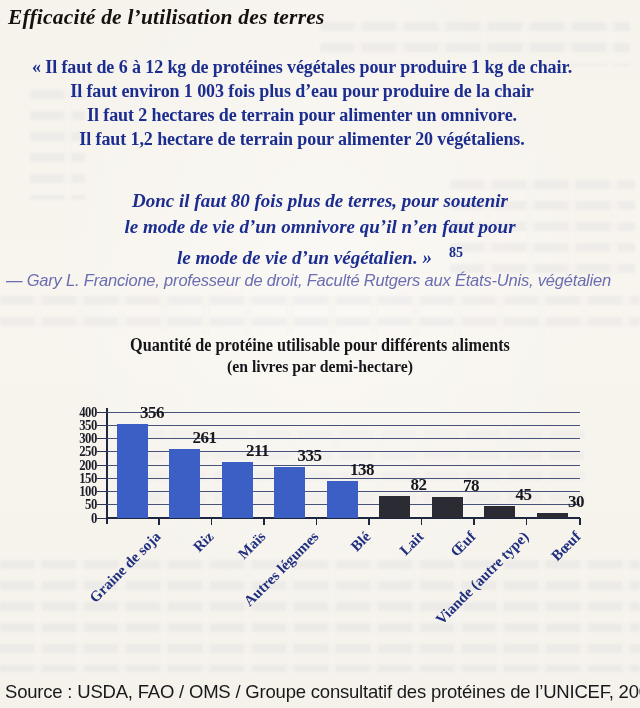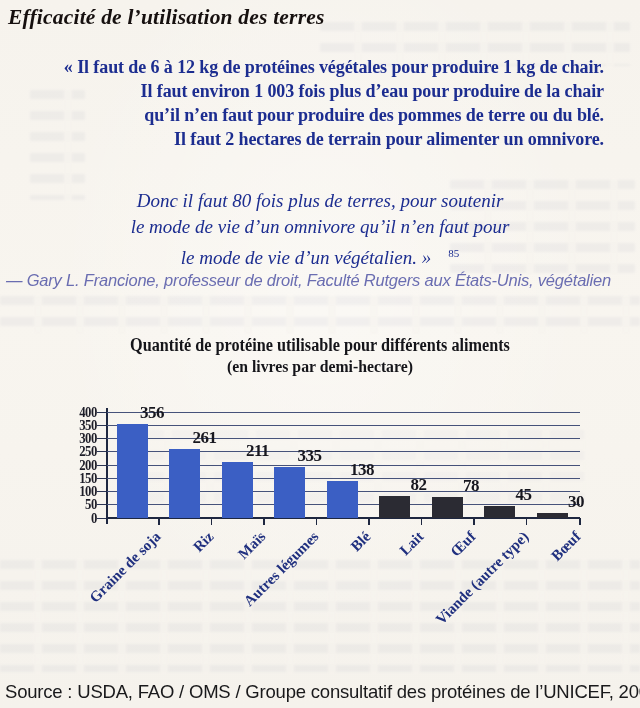--- a/index.html
+++ b/index.html
@@ -25,29 +25,29 @@
   }
   .z{position:relative;z-index:1;}
 
   #doc-heading{
     position:absolute;left:8px;top:5px;margin:0;
     font-size:21.5px;font-weight:bold;font-style:italic;
     color:#16100f;letter-spacing:.2px;
   }
   #quote-block{
     position:absolute;left:0;top:55px;width:604px;
-    text-align:right;color:#1c2d90;
+    text-align:center;color:#1c2d90;
     font-size:18px;font-weight:600;line-height:24px;letter-spacing:-.1px;
   }
   #quote-emphasis{
     position:absolute;left:0;top:188px;width:640px;
     text-align:center;color:#1c2d90;
-    font-size:19px;font-weight:normal;font-style:italic;line-height:26px;
+    font-size:19px;font-weight:bold;font-style:italic;line-height:26px;
   }
-  #quote-emphasis sup{font-size:11px;font-style:normal;margin-left:17px;}
+  #quote-emphasis sup{font-size:14px;font-style:normal;margin-left:17px;}
   #attribution{
     position:absolute;left:6px;top:271px;width:634px;
     font-family:"Liberation Sans","DejaVu Sans",sans-serif;
     font-style:italic;font-size:16.5px;color:#6a6db1;letter-spacing:-.2px;
     white-space:nowrap;
   }
   #chart-title-wrap{
     position:absolute;left:40px;top:334px;width:560px;
     text-align:center;color:#15151a;
     transform:scaleX(.9);
@@ -92,22 +92,22 @@
   <div class="bleed" style="left:450px;top:180px;width:185px;height:95px;"></div>
   <div class="bleed" style="left:0px;top:296px;width:640px;height:38px;"></div>
   <div class="bleed" style="left:130px;top:430px;width:455px;height:82px;opacity:.35;"></div>
   <div class="bleed" style="left:0px;top:560px;width:640px;height:112px;"></div>
 
   <h1 id="doc-heading" class="z">Efficacité de l’utilisation des terres</h1>
 
   <div id="quote-block" class="z">
     <div>« Il faut de 6 à 12 kg de protéines végétales pour produire 1 kg de chair.</div>
     <div>Il faut environ 1 003 fois plus d’eau pour produire de la chair</div>
-    <div>qu’il n’en faut pour produire des pommes de terre ou du blé.</div>
     <div>Il faut 2 hectares de terrain pour alimenter un omnivore.</div>
+    <div>Il faut 1,2 hectare de terrain pour alimenter 20 végétaliens.</div>
   </div>
 
   <div id="quote-emphasis" class="z">
     <div>Donc il faut 80 fois plus de terres, pour soutenir</div>
     <div>le mode de vie d’un omnivore qu’il n’en faut pour</div>
     <div><span>le mode de vie d’un végétalien. »</span><sup>85</sup></div>
   </div>
 
   <div id="attribution" class="z">— Gary L. Francione, professeur de droit, Faculté Rutgers aux États-Unis, végétalien</div>
 

